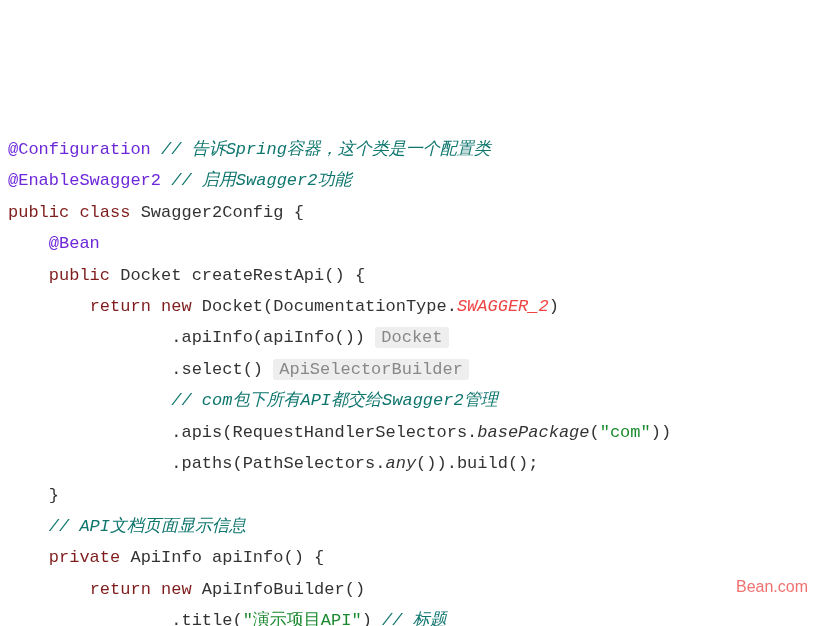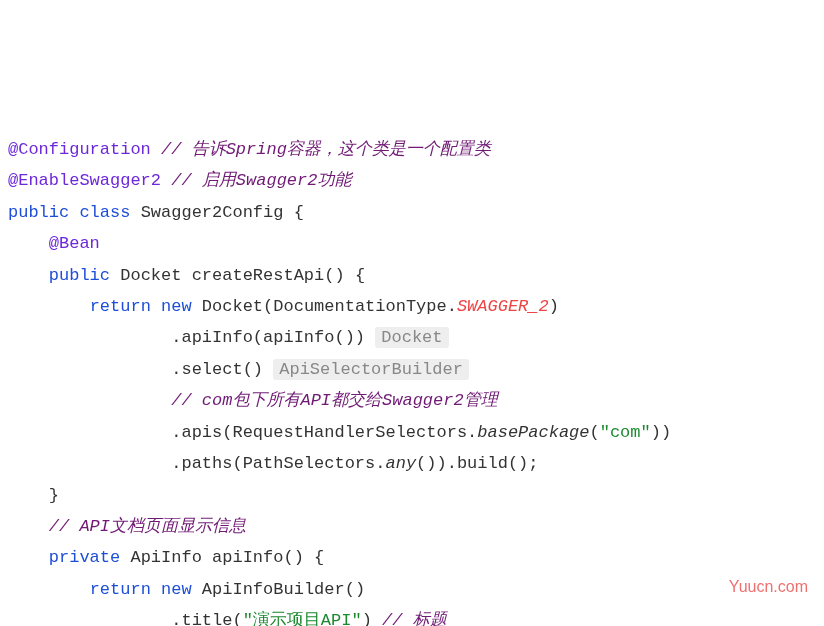--- a/index.html
+++ b/index.html
@@ -10,22 +10,22 @@
       line-height: 1.85;
       background: #ffffff;
       color: #333;
       white-space: pre;
       position: relative;
       width: 824px;
       height: 626px;
       box-sizing: border-box;
     }
     .annotation { color: #6d28d9; }
-    .keyword { color: #1d4ed8; }
-    .comment { color: #701a75; font-style: italic; }
+    .keyword { color: #7f1d1d; }
+    .comment { color: #0f766e; font-style: italic; }
     .string { color: #1b8a2f; }
     .static-method { font-style: italic; }
     .enum-const { color: #ef4444; font-style: italic; }
     .hint {
       background: #eeeeee;
       color: #888;
       font-style: normal;
       padding: 1px 6px;
       border-radius: 3px;
     }
@@ -38,16 +38,16 @@
       font-size: 16px;
     }
     .line { display: block; }
   </style>
 </head>
 <body>
 
 
 
 <span class="line"><span class="annotation">@Configuration</span> <span class="comment">// 告诉Spring容器，这个类是一个配置类</span></span><span class="line"><span class="annotation">@EnableSwagger2</span> <span class="comment">// 启用Swagger2功能</span></span><span class="line"><span class="keyword">public</span> <span class="keyword">class</span> <span>Swagger2Config</span> <span>{</span></span><span class="line">    <span class="annotation">@Bean</span></span><span class="line">    <span class="keyword">public</span> <span>Docket</span> <span>createRestApi</span><span>() {</span></span><span class="line">        <span class="keyword">return</span> <span class="keyword">new</span> <span>Docket(DocumentationType.</span><span class="enum-const">SWAGGER_2</span><span>)</span></span><span class="line">                <span>.apiInfo(apiInfo())</span> <span class="hint">Docket</span></span><span class="line">                <span>.select()</span> <span class="hint">ApiSelectorBuilder</span></span><span class="line">                <span class="comment">// com包下所有API都交给Swagger2管理</span></span><span class="line">                <span>.apis(RequestHandlerSelectors.</span><span class="static-method">basePackage</span><span>(</span><span class="string">"com"</span><span>))</span></span><span class="line">                <span>.paths(PathSelectors.</span><span class="static-method">any</span><span>()).build();</span></span><span class="line">    <span>}</span></span><span class="line">    <span class="comment">// API文档页面显示信息</span></span><span class="line">    <span class="keyword">private</span> <span>ApiInfo</span> <span>apiInfo</span><span>() {</span></span><span class="line">        <span class="keyword">return</span> <span class="keyword">new</span> <span>ApiInfoBuilder()</span></span><span class="line">                <span>.title(</span><span class="string">"演示项目API"</span><span>)</span> <span class="comment">// 标题</span></span>
-<div class="watermark">Yuucn.com</div>
+<div class="watermark">Bean.com</div>
 
 
 
 
 </body></html>

